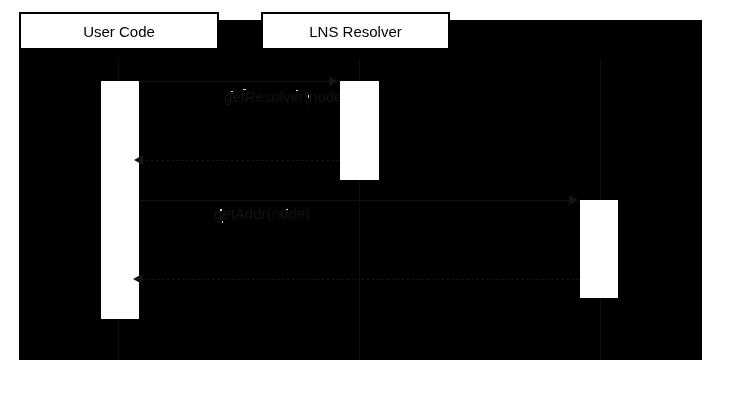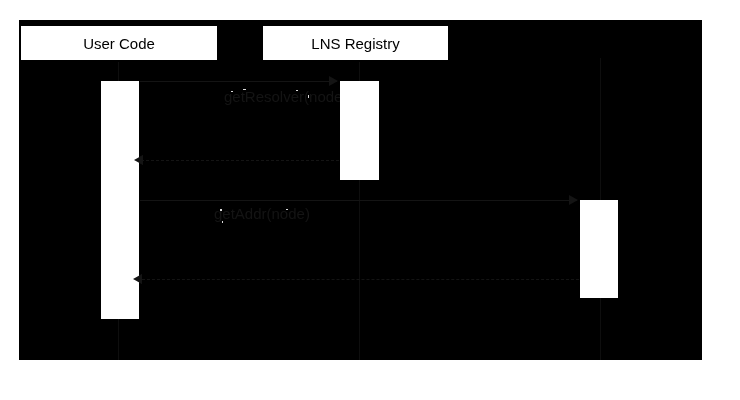--- a/index.html
+++ b/index.html
@@ -14,21 +14,21 @@
 
   .diagram-bg {
     position: absolute;
     left: 19px; top: 20px;
     width: 683px; height: 340px;
     background: #000000;
   }
 
   .participant {
     position: absolute;
-    top: 24px; height: 38px;
+    top: 12px; height: 38px;
     background: #ffffff;
     border: 2px solid #000000;
     box-sizing: border-box;
     display: flex; align-items: center; justify-content: center;
     font-size: 15px; color: #000000;
     white-space: nowrap; overflow: hidden;
   }
   .participant.p1 { left: 19px;  width: 200px; }
   .participant.p2 { left: 261px; width: 189px; }
   .participant.p3 { left: 502px; width: 200px; }
@@ -136,16 +136,16 @@
   <div class="activation a2"></div>
   <div class="activation a3"></div>
 
   <div class="arrowhead left h-r1"></div>
   <div class="arrowhead left h-r2"></div>
 
   <div class="participant p1">
     <span>User Code</span>
   </div>
   <div class="participant p2">
-    <span>LNS Registry</span>
+    <span>LNS Resolver</span>
   </div>
 
 </div>
 
 </body></html>

